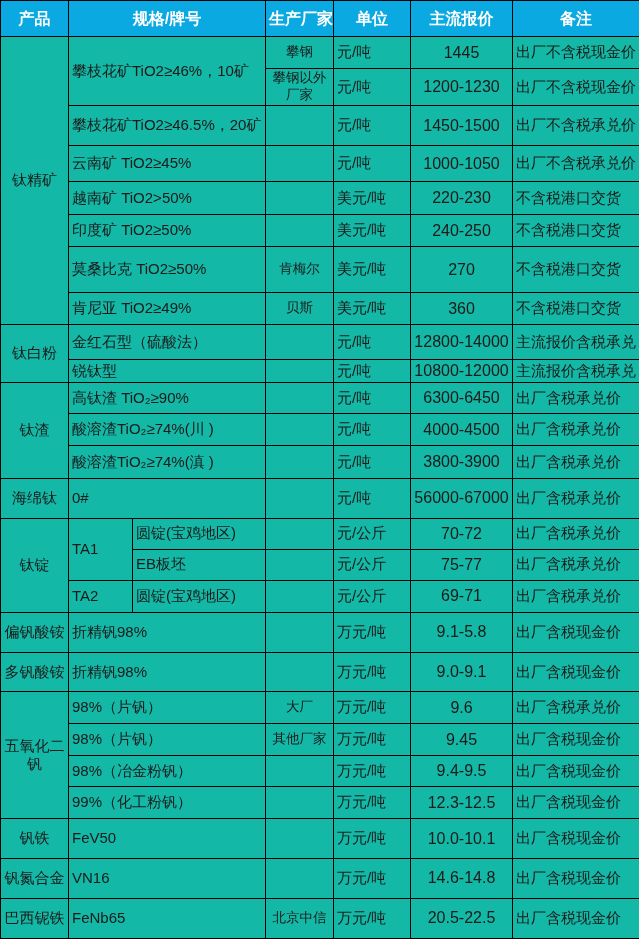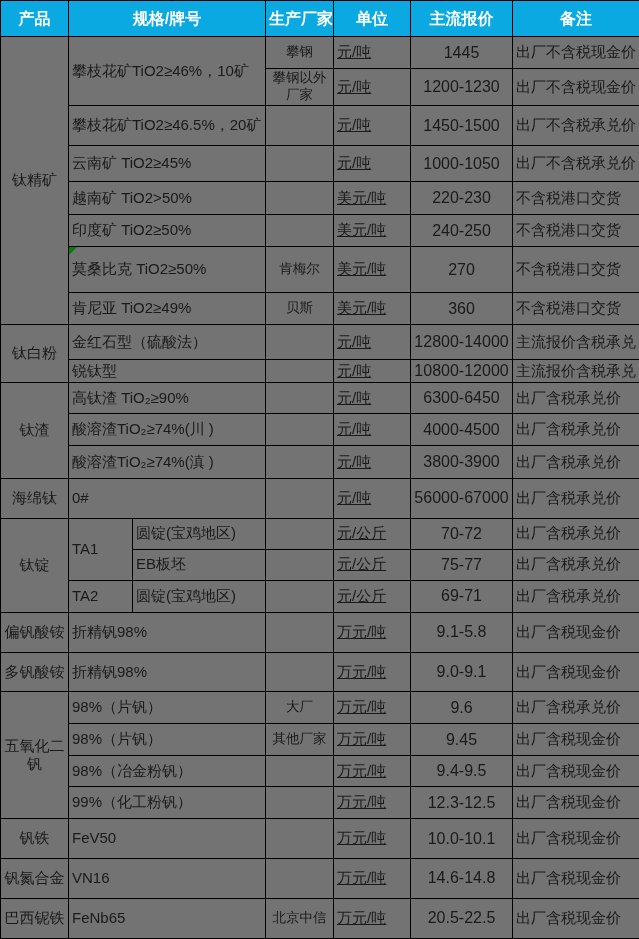--- a/index.html
+++ b/index.html
@@ -8,21 +8,21 @@
     --border:#000000;
     --marker:#008000;
     --cell-text:#1a1a1a;
   }
   html,body{margin:0;padding:0;background:#ffffff;}
   body{
     width:639px;height:939px;
     font-family:"Liberation Sans","DejaVu Sans",sans-serif;
     color:var(--cell-text);
   }
-  .canvas{width:639px;height:939px;background:#737373;overflow:hidden;}
+  .canvas{width:639px;height:939px;background:#14b8a6;overflow:hidden;}
   table.price-table{
     border-collapse:collapse;
     table-layout:fixed;
     width:639px;
   }
   .price-table th,.price-table td{
     border:1px solid var(--border);
     padding:1px 3px;
     font-size:15px;
     line-height:1.25;
@@ -33,23 +33,23 @@
   .price-table thead th{
     background:var(--header-bg);
     color:var(--header-text);
     font-weight:bold;
     font-size:16px;
     height:33px;
     text-align:center;
     word-break:keep-all;
   }
   td.col-product{text-align:center;padding:10px 2px;}
-  td.col-spec,td.col-specA,td.col-specB{text-align:left;}
+  td.col-spec,td.col-specA,td.col-specB{text-align:left;border-radius:30px;}
   td.col-maker{text-align:center;font-size:13.5px;padding:1px 1px;}
-  td.col-unit{text-align:left;padding-left:3px;text-decoration:underline;}
+  td.col-unit{text-align:left;padding-left:3px;}
   td.col-price{text-align:center;font-size:16px;font-family:"Liberation Sans","DejaVu Sans",sans-serif;}
   td.col-note{text-align:left;padding-left:3px;}
   td.has-marker{position:relative;}
   .marker{
     position:absolute;top:0;left:0;width:0;height:0;
     border-top:8px solid var(--marker);
     border-right:8px solid transparent;
   }
   .cell-text{display:inline;}
 </style>

